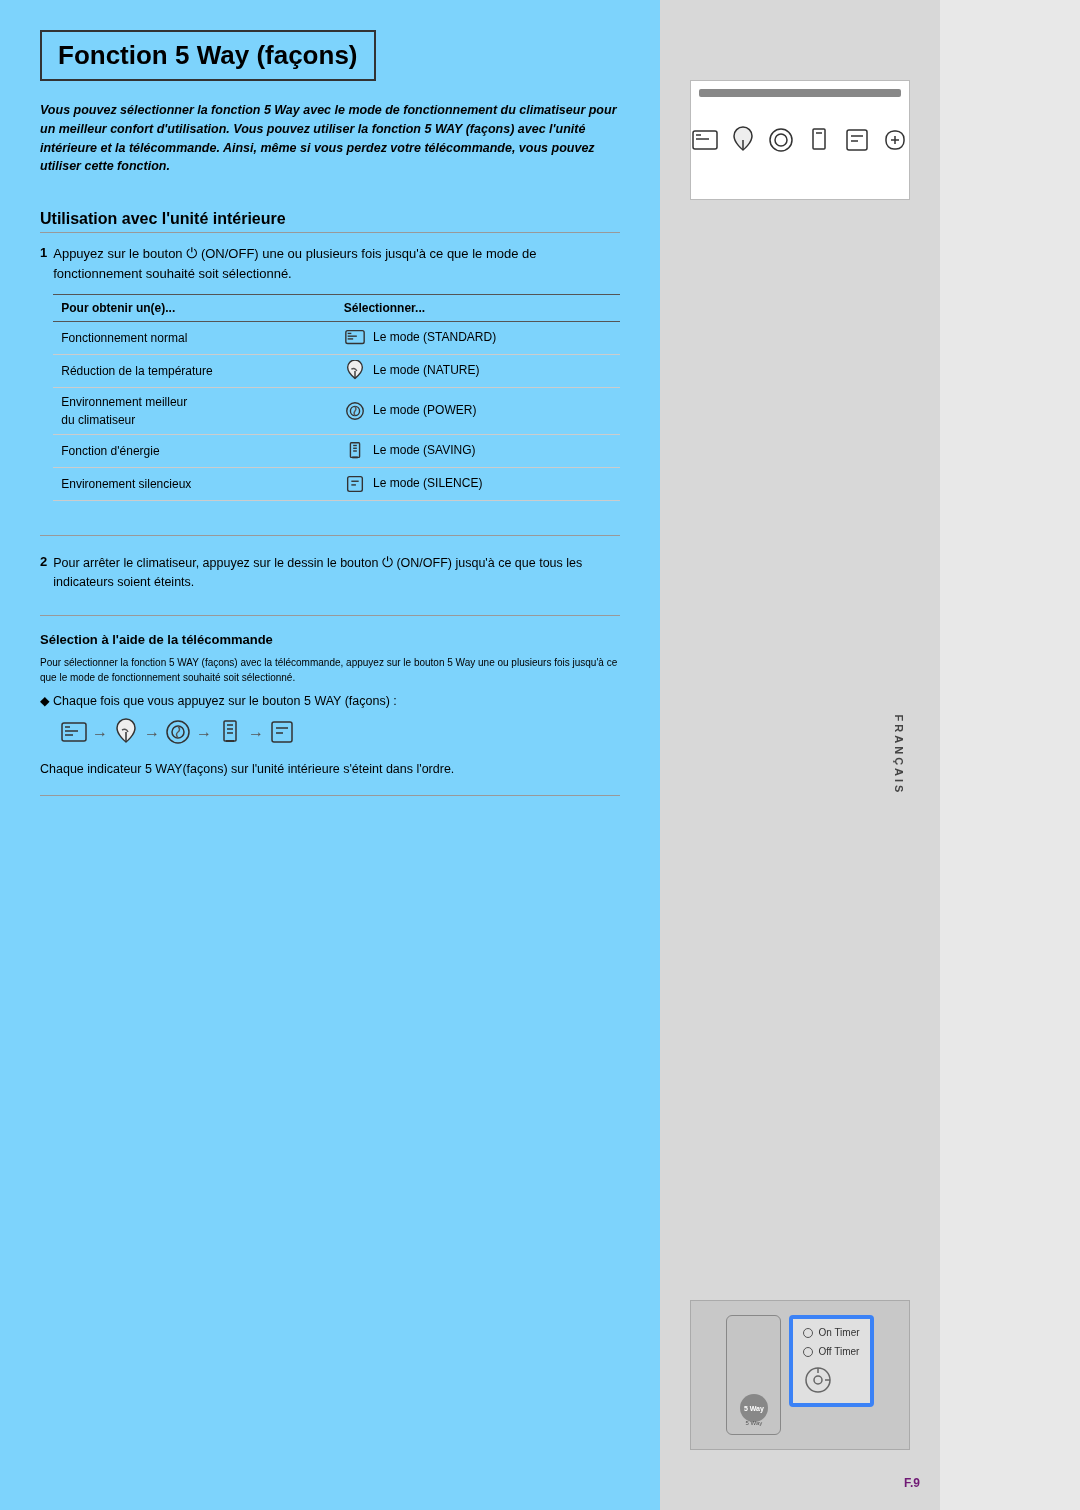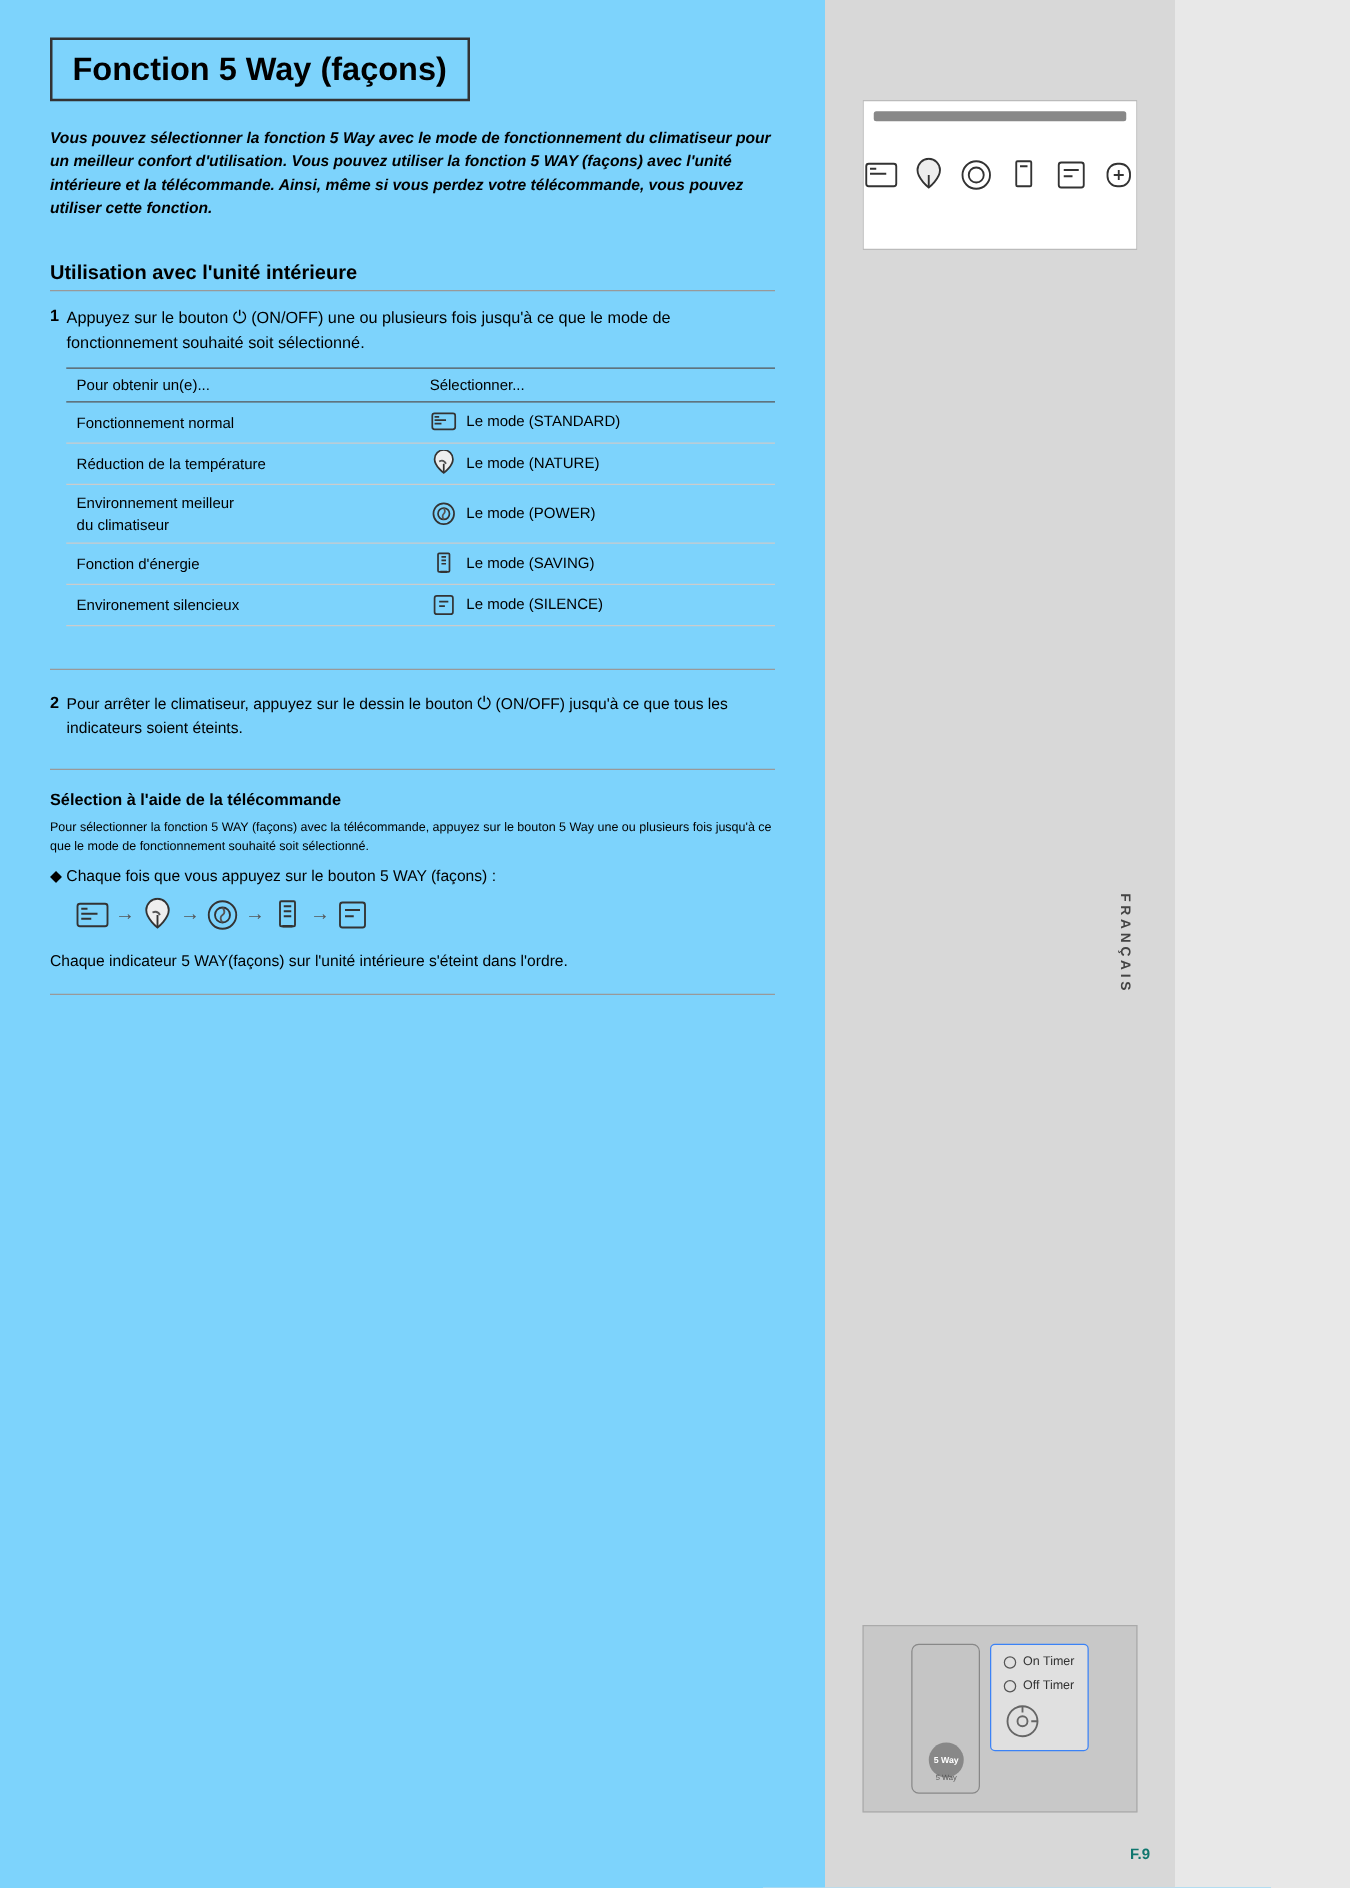--- a/index.html
+++ b/index.html
@@ -65,21 +65,21 @@
       width: 100%;
       border-collapse: collapse;
       margin: 10px 0 18px 0;
       font-size: 12px;
     }
     .mode-table th {
       border-bottom: 1.5px solid #555;
       border-top: 1.5px solid #555;
       text-align: left;
       padding: 4px 8px;
-      font-weight: normal;
+      font-weight: bold;
     }
     .mode-table td {
       border-bottom: 1px solid #ccc;
       padding: 5px 8px;
       vertical-align: middle;
     }
     hr.section-divider {
       border: none;
       border-top: 1px solid #999;
       margin: 16px 0;
@@ -171,21 +171,21 @@
       justify-content: center;
       position: relative;
       overflow: hidden;
     }
     .page-number {
       position: absolute;
       bottom: 20px;
       right: 20px;
       font-size: 12px;
       font-weight: bold;
-      color: #0f766e;
+      color: #701a75;
       padding-left: 44px;
     }
 
     .mode-icon-svg {
       width: 22px;
       height: 22px;
       vertical-align: middle;
       margin-right: 4px;
     }
     .seq-icon-svg {
@@ -398,21 +398,21 @@
     <div style="display:flex; gap:8px; align-items:flex-start; padding:10px;">
 
       <div style="background:#c5c5c5; border:1.5px solid #888; border-radius:6px; width:55px; height:120px; position:relative; overflow:hidden;">
         <div style="position:absolute; bottom:12px; left:50%; transform:translateX(-50%); background:#888; border-radius:50%; width:28px; height:28px; display:flex; align-items:center; justify-content:center;">
           <span style="font-size:7px; font-weight:bold; color:#fff;">5 Way</span>
         </div>
 
         <div style="position:absolute; bottom:8px; left:50%; transform:translateX(-50%); font-size:6px; color:#555; white-space:nowrap;">5 Way</div>
       </div>
 
-      <div style="background:#e0e0e0; border:1px solid #3b82f6; border-radius:4px; padding:8px 10px; display:flex; flex-direction:column; gap:8px; font-size:10px; color:#333;">
+      <div style="background:#e0e0e0; border:4px solid #3b82f6; border-radius:4px; padding:8px 10px; display:flex; flex-direction:column; gap:8px; font-size:10px; color:#333;">
         <div style="display:flex; align-items:center; gap:5px;">
           <div style="width:10px; height:10px; border-radius:50%; border:1.5px solid #555;"></div>
           <span>On Timer</span>
         </div>
         <div style="display:flex; align-items:center; gap:5px;">
           <div style="width:10px; height:10px; border-radius:50%; border:1.5px solid #555;"></div>
           <span>Off Timer</span>
         </div>
 
         <svg width="30" height="30" viewBox="0 0 30 30" fill="none" stroke="#666" stroke-width="1.5">

